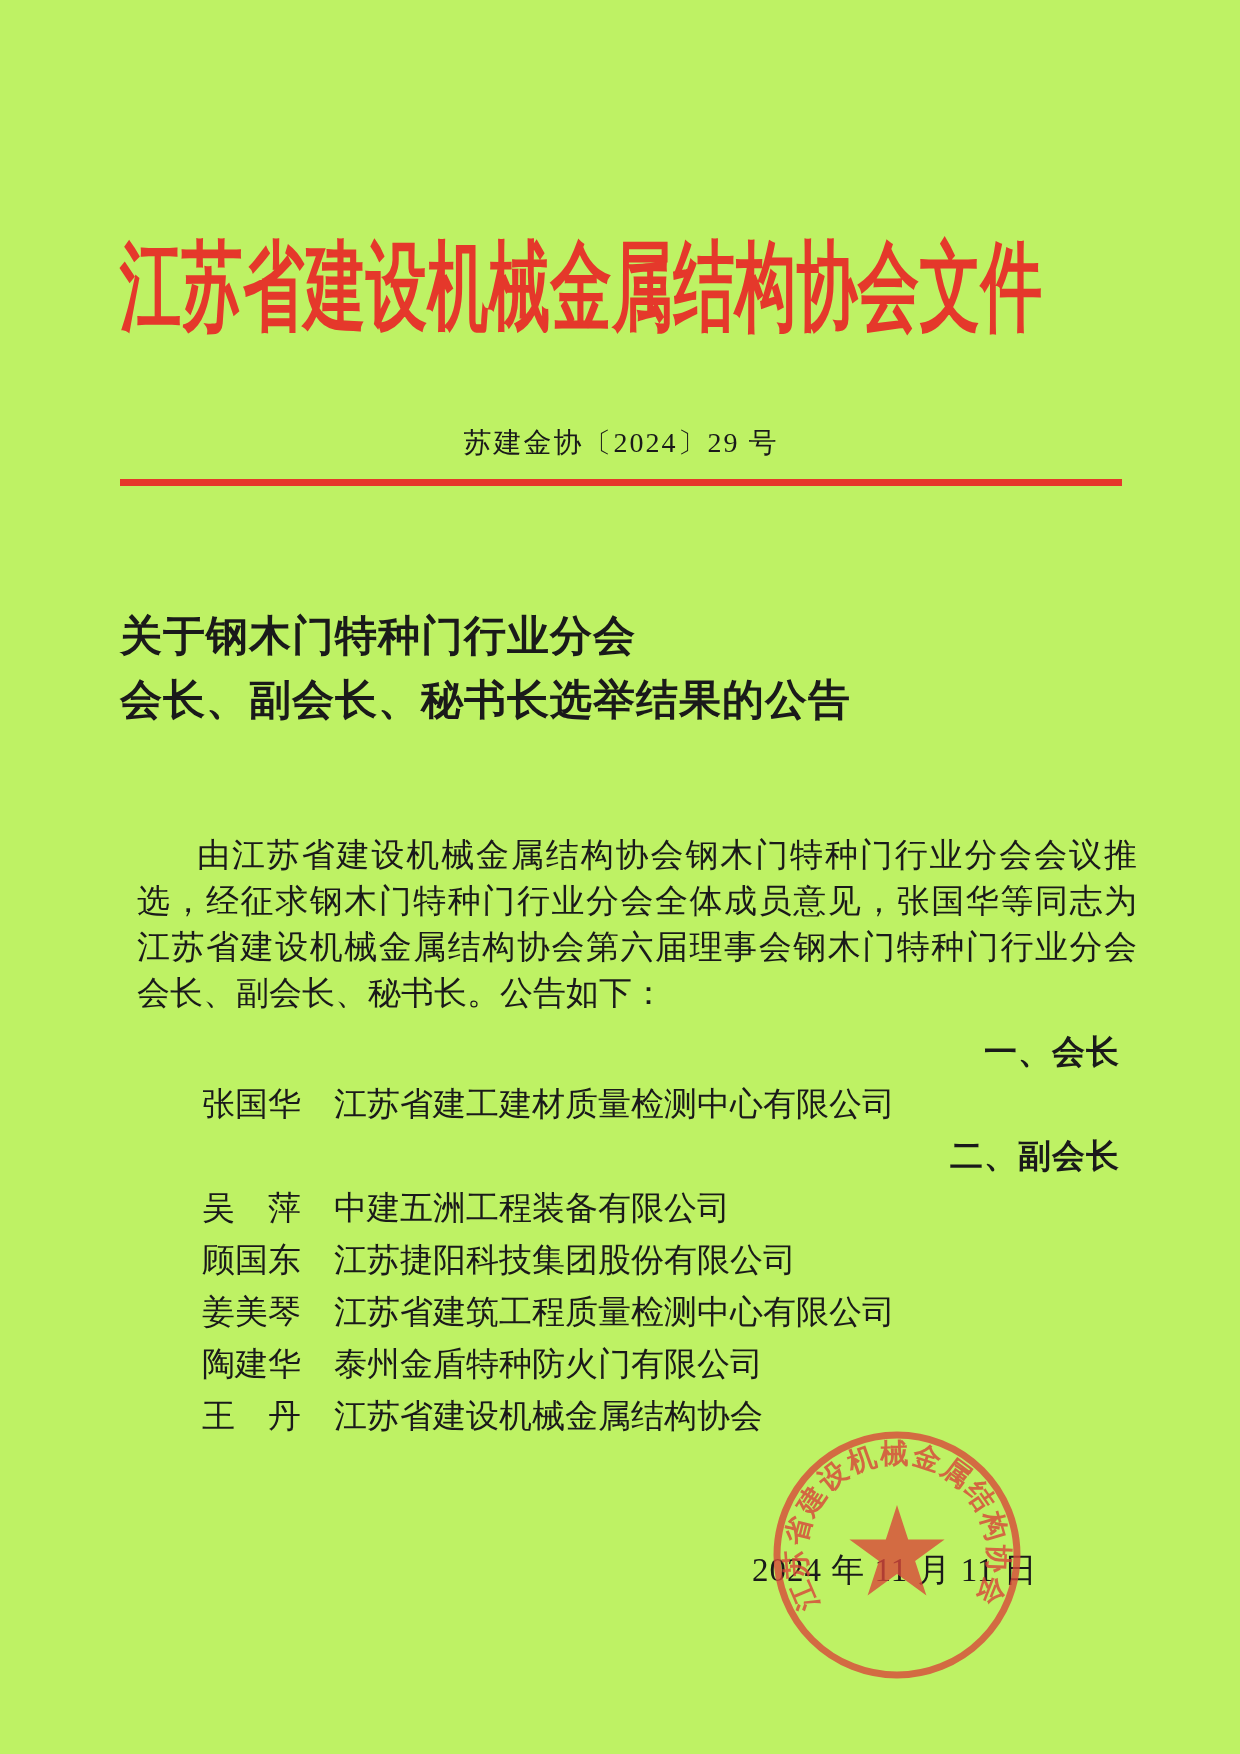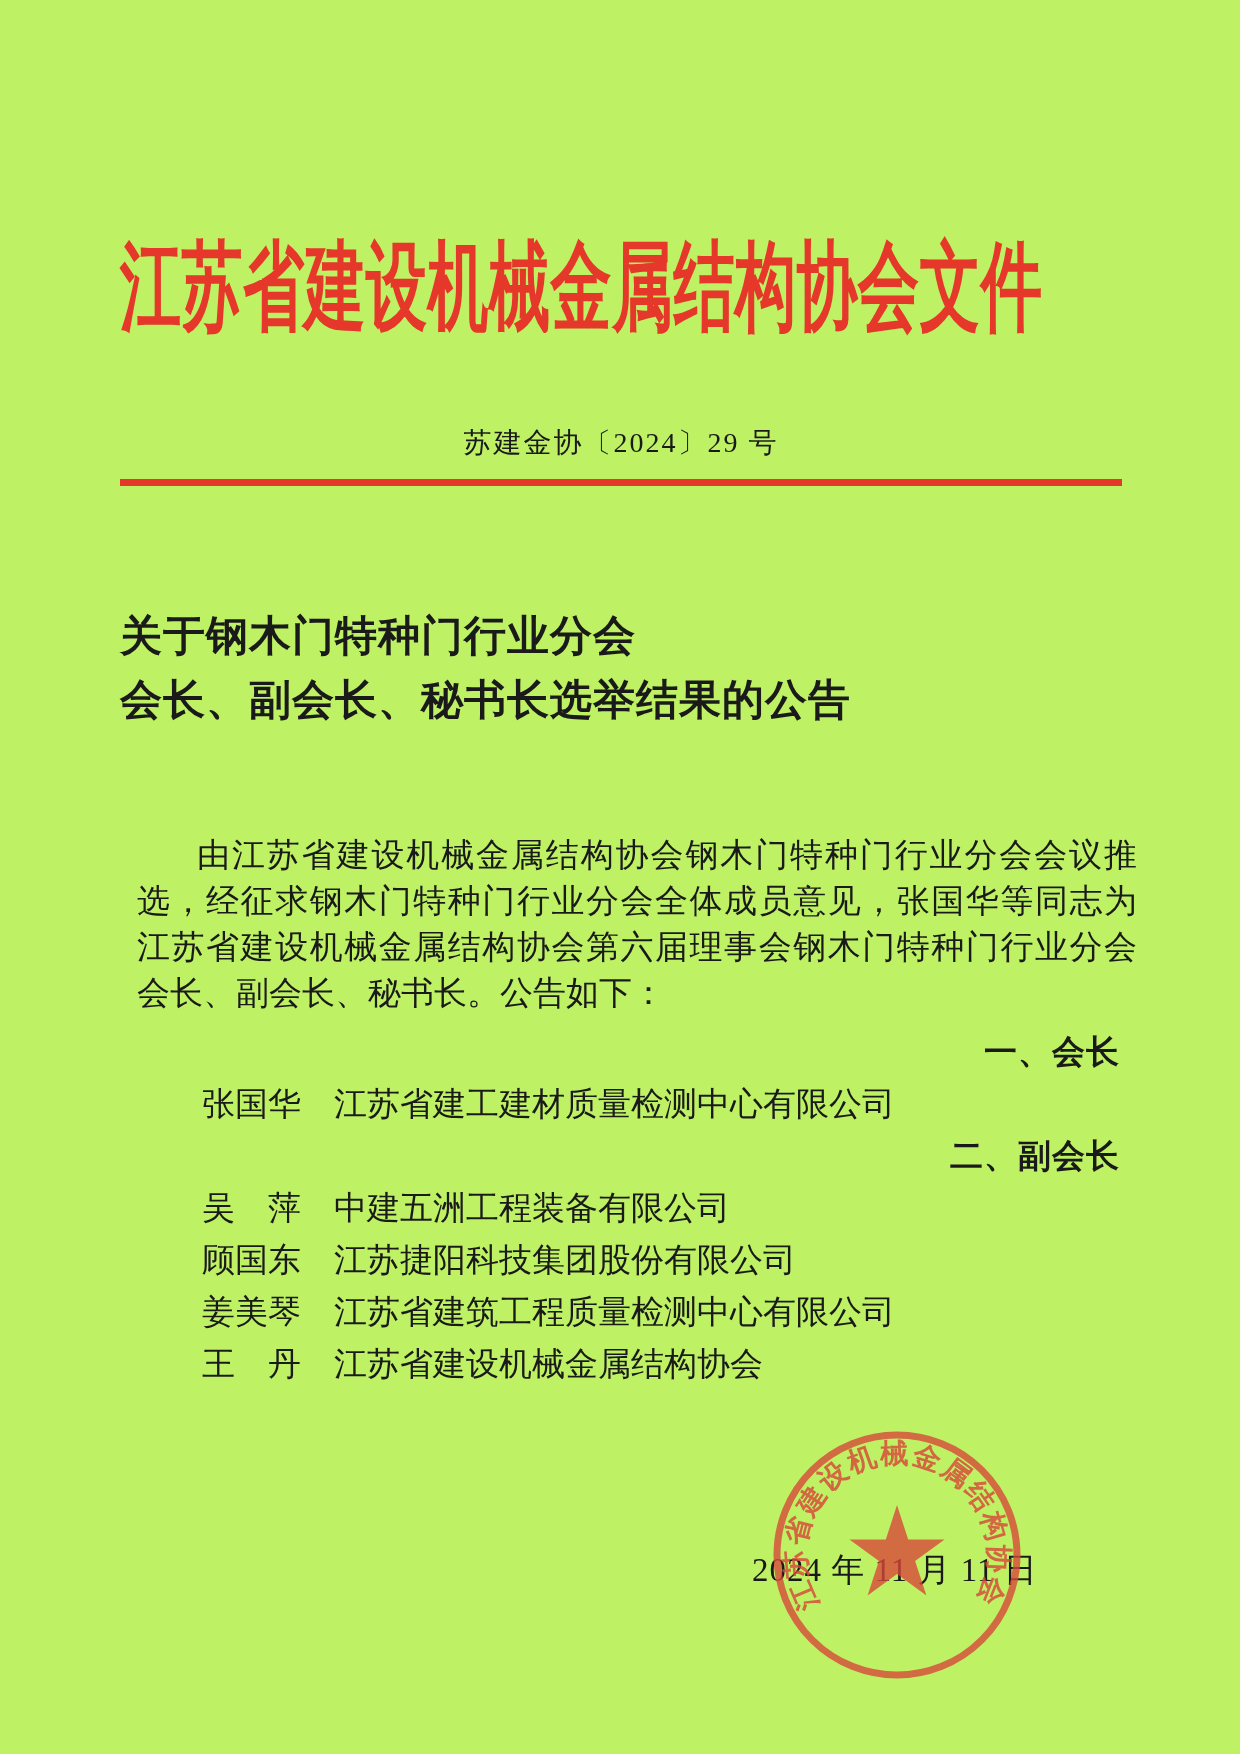--- a/index.html
+++ b/index.html
@@ -110,20 +110,23 @@
     <div class="list-row section-heading">二、副会长</div>
     <div class="list-row">
       <span class="name-cell">吴　萍</span><span>中建五洲工程装备有限公司</span>
     </div>
     <div class="list-row">
       <span class="name-cell">顾国东</span><span>江苏捷阳科技集团股份有限公司</span>
     </div>
     <div class="list-row">
       <span class="name-cell">姜美琴</span><span>江苏省建筑工程质量检测中心有限公司</span>
     </div>
+    <div class="list-row">
+      <span class="name-cell">陶建华</span><span>泰州金盾特种防火门有限公司</span>
+    </div>
 
     <div class="list-row">
       <span class="name-cell">王　丹</span><span>江苏省建设机械金属结构协会</span>
     </div>
 
   </div>
 
   <div class="issue-date">2024 年 11 月 11 日</div>
 
   <svg class="seal" viewBox="0 0 254 254" xmlns="http://www.w3.org/2000/svg">

